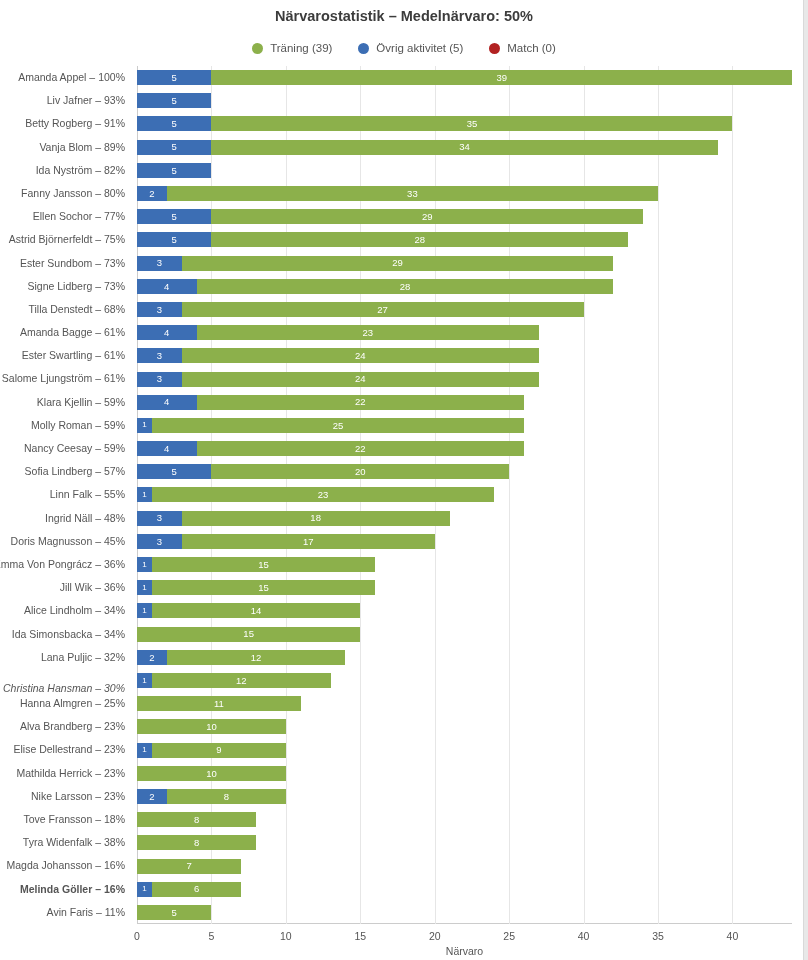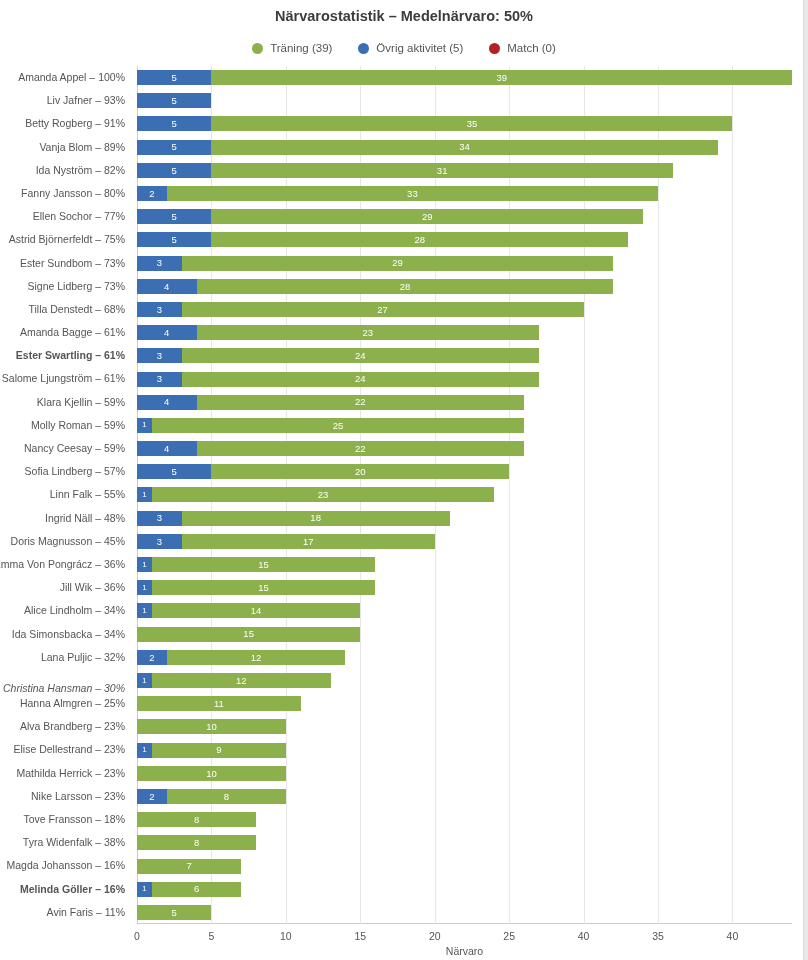--- a/index.html
+++ b/index.html
@@ -188,21 +188,21 @@
       <div class="y-axis-label" style="top: 46.3784px;">Betty Rogberg – 91%</div>
       <div class="y-axis-label" style="top: 69.5676px;">Vanja Blom – 89%</div>
       <div class="y-axis-label" style="top: 92.7568px;">Ida Nyström – 82%</div>
       <div class="y-axis-label" style="top: 115.946px; text-align: right;">Fanny Jansson – 80%</div>
       <div class="y-axis-label" style="top: 139.135px;">Ellen Sochor – 77%</div>
       <div class="y-axis-label" style="top: 162.324px;">Astrid Björnerfeldt – 75%</div>
       <div class="y-axis-label" style="top: 185.514px;">Ester Sundbom – 73%</div>
       <div class="y-axis-label" style="top: 208.703px;">Signe Lidberg – 73%</div>
       <div class="y-axis-label" style="top: 231.892px;">Tilla Denstedt – 68%</div>
       <div class="y-axis-label" style="top: 255.081px;">Amanda Bagge – 61%</div>
-      <div class="y-axis-label" style="top: 278.27px; font-weight: bold;">Ester Swartling – 61%</div>
+      <div class="y-axis-label" style="top: 278.27px;">Ester Swartling – 61%</div>
       <div class="y-axis-label" style="top: 301.459px;">Salome Ljungström – 61%</div>
       <div class="y-axis-label" style="top: 324.649px;">Klara Kjellin – 59%</div>
       <div class="y-axis-label" style="top: 347.838px;">Molly Roman – 59%</div>
       <div class="y-axis-label" style="top: 371.027px;">Nancy Ceesay – 59%</div>
       <div class="y-axis-label" style="top: 394.216px;">Sofia Lindberg – 57%</div>
       <div class="y-axis-label" style="top: 417.405px;">Linn Falk – 55%</div>
       <div class="y-axis-label" style="top: 440.595px; text-align: center;">Ingrid Näll – 48%</div>
       <div class="y-axis-label" style="top: 463.784px;">Doris Magnusson – 45%</div>
       <div class="y-axis-label" style="top: 486.973px;">Emma Von Pongrácz – 36%</div>
       <div class="y-axis-label" style="top: 510.162px;">Jill Wik – 36%</div>
@@ -259,23 +259,20 @@
           <span class="seg-label">5</span>
         </div>
         <div class="seg" style="width: 506.136px; background: rgb(140, 176, 75);">
           <span class="seg-label">34</span>
         </div>
       </div>
       <div class="row" style="top: 92.7568px; width: 655px;">
         <div class="seg" style="width: 74.4318px; background: rgb(60, 110, 180);">
           <span class="seg-label">5</span>
         </div>
-        <div class="seg" style="width: 461.477px; background: rgb(140, 176, 75);">
-          <span class="seg-label">31</span>
-        </div>
       </div>
       <div class="row" style="top: 115.946px; width: 655px;">
         <div class="seg" style="width: 29.7727px; background: rgb(60, 110, 180);">
           <span class="seg-label">2</span>
         </div>
         <div class="seg" style="width: 491.25px; background: rgb(140, 176, 75);">
           <span class="seg-label">33</span>
         </div>
       </div>
       <div class="row" style="top: 139.135px; width: 655px;">

